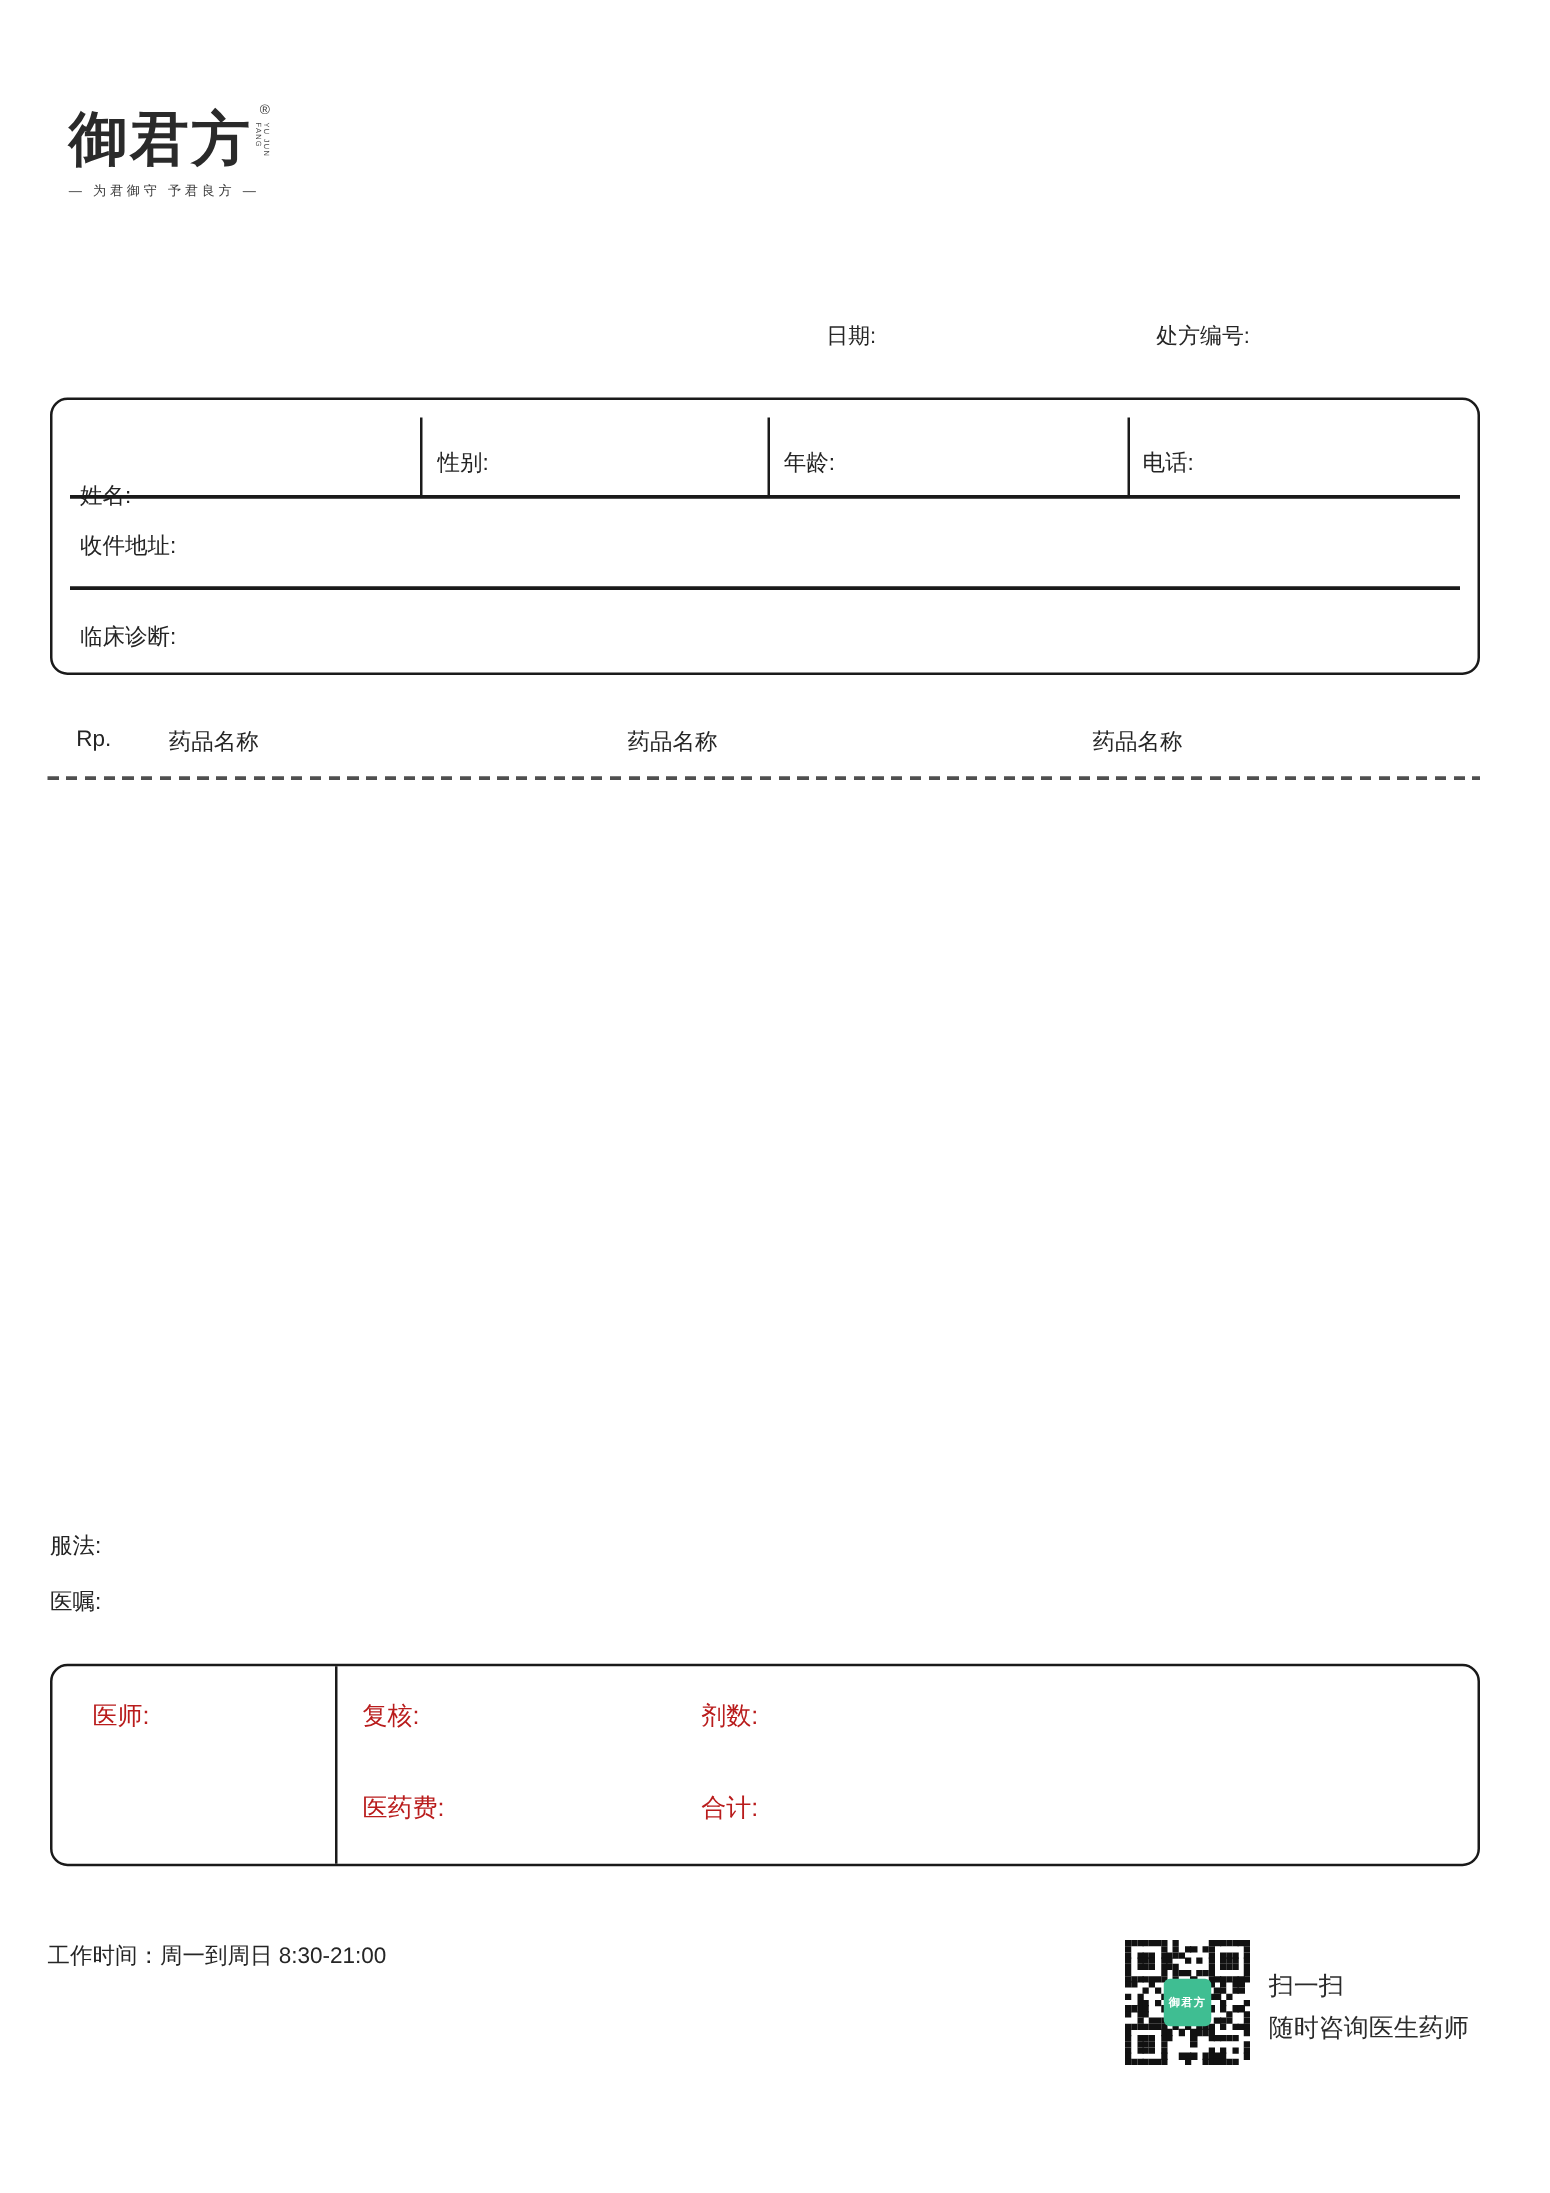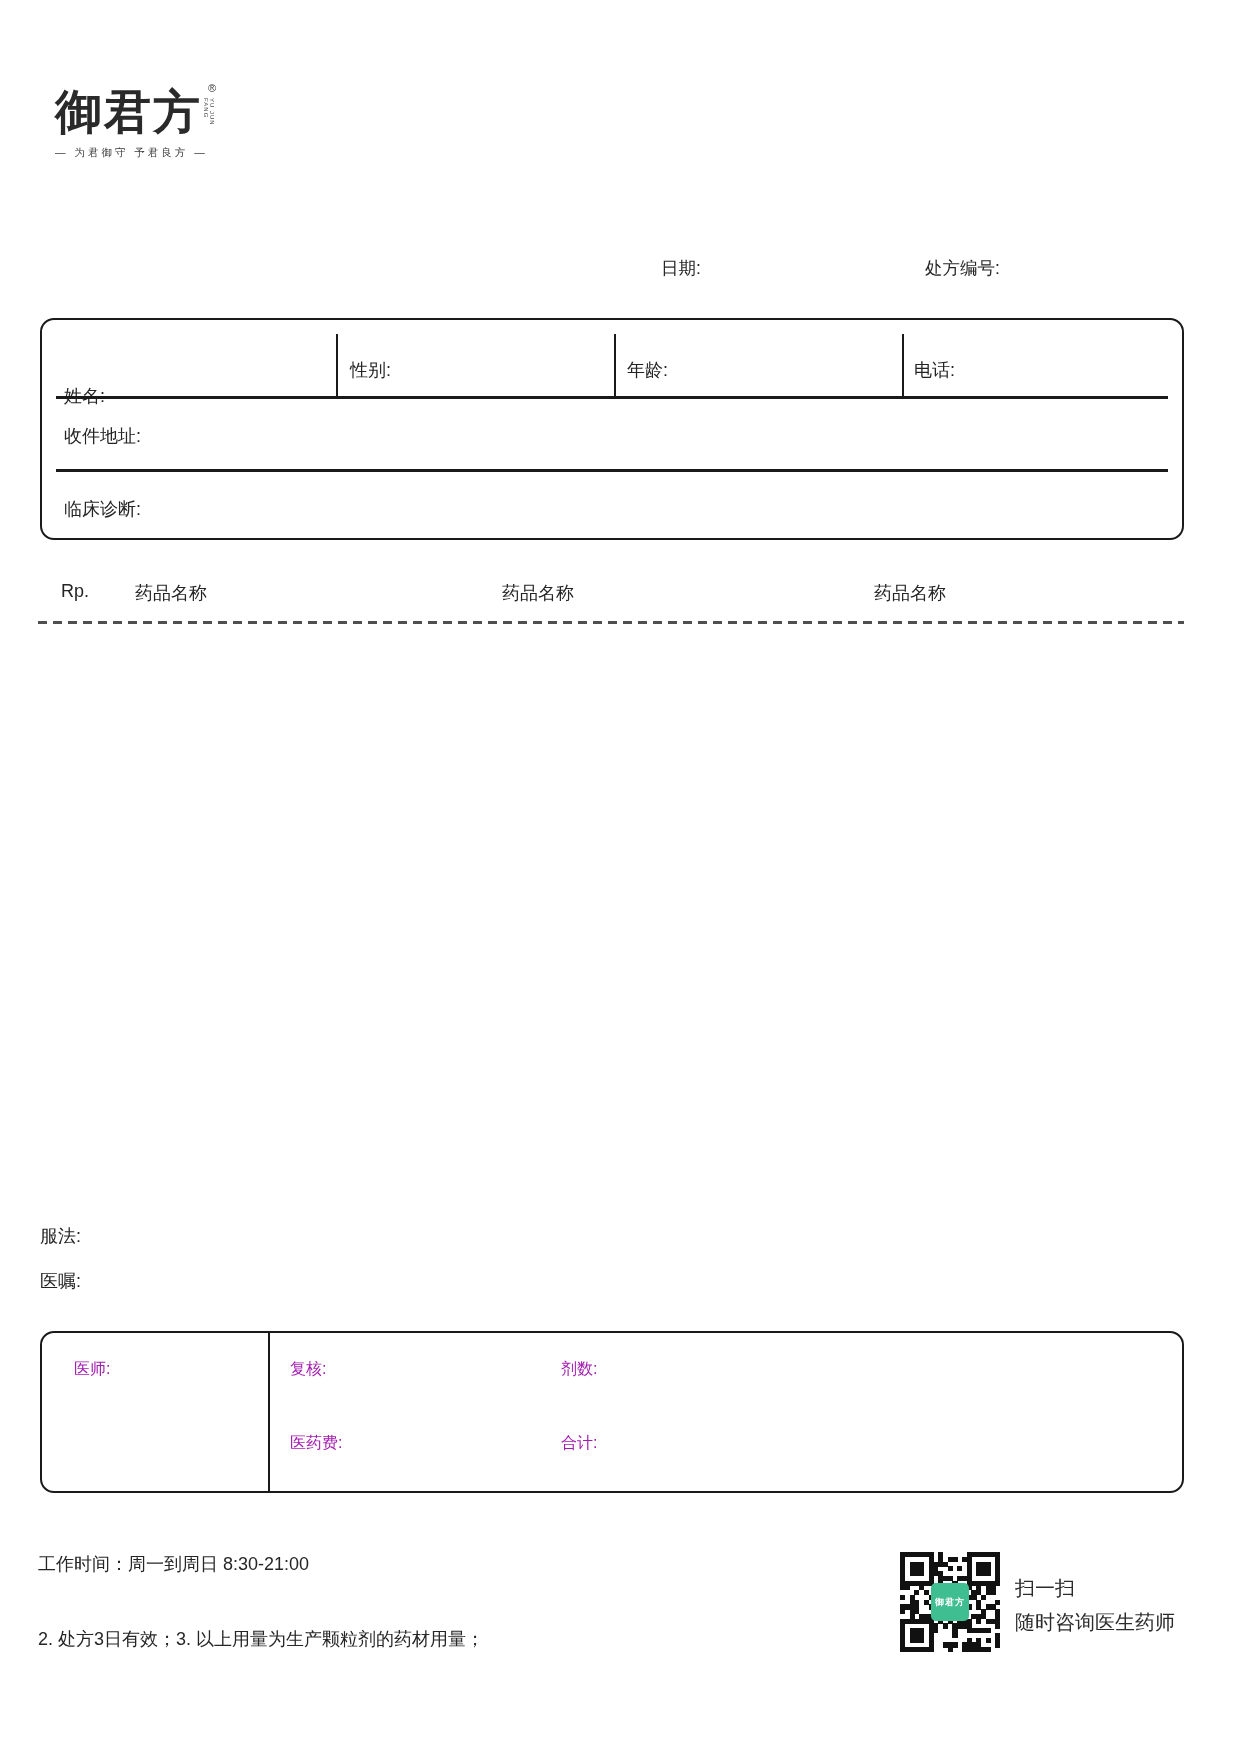--- a/index.html
+++ b/index.html
@@ -45,21 +45,21 @@
   .dashed-line{
     position:absolute;left:38px;top:621px;width:1146px;height:2.5px;
     background:repeating-linear-gradient(90deg,#4f4f4f 0 9px,transparent 9px 15px);
   }
   
   .usage-label{position:absolute;left:40px;top:1224px;font-size:18px;color:#242424;}
   .advice-label{position:absolute;left:40px;top:1269px;font-size:18px;color:#242424;}
   
   .sign-box{left:40px;top:1331px;width:1144px;height:162px;}
   .sign-box .vdiv{top:0;bottom:0;height:auto;left:226px;}
-  .sbox-label{position:absolute;font-size:16px;color:#a21caf;white-space:nowrap;}
+  .sbox-label{position:absolute;font-size:20px;color:#b91c1c;white-space:nowrap;}
   
   .foot-line{position:absolute;left:38px;font-size:18px;color:#262626;white-space:nowrap;}
   .foot-1{top:1552px;}
   .foot-2{top:1590px;}
   .foot-3{top:1627px;}
   
   .qr-wrap{position:absolute;left:900px;top:1552px;width:100px;height:100px;background:#fff;}
   .qr-grid{position:absolute;inset:0;}
   .qr-cell{position:absolute;background:#111;}
   .qr-center{
@@ -113,21 +113,20 @@
   <div class="round-box sign-box">
     <span class="sbox-label" style="left:32px;top:26px;">医师:</span>
     <div class="vdiv"></div>
     <span class="sbox-label" style="left:248px;top:26px;">复核:</span>
     <span class="sbox-label" style="left:519px;top:26px;">剂数:</span>
     <span class="sbox-label" style="left:248px;top:100px;">医药费:</span>
     <span class="sbox-label" style="left:519px;top:100px;">合计:</span>
   </div>
 
   <span class="foot-line foot-1">工作时间：周一到周日  8:30-21:00</span>
-  <span class="foot-line foot-3">2. 处方3日有效；3. 以上用量为生产颗粒剂的药材用量；</span>
 
   <div class="qr-wrap">
     <div class="qr-grid" id="qr-grid">
         <div class="qr-cell" style="left: 0px; top: 0px; width: 5.1619px; height: 5.1619px;"></div>
         <div class="qr-cell" style="left: 4.7619px; top: 0px; width: 5.1619px; height: 5.1619px;"></div>
         <div class="qr-cell" style="left: 9.52381px; top: 0px; width: 5.1619px; height: 5.1619px;"></div>
         <div class="qr-cell" style="left: 14.2857px; top: 0px; width: 5.1619px; height: 5.1619px;"></div>
         <div class="qr-cell" style="left: 19.0476px; top: 0px; width: 5.1619px; height: 5.1619px;"></div>
         <div class="qr-cell" style="left: 23.8095px; top: 0px; width: 5.1619px; height: 5.1619px;"></div>
         <div class="qr-cell" style="left: 28.5714px; top: 0px; width: 5.1619px; height: 5.1619px;"></div>

